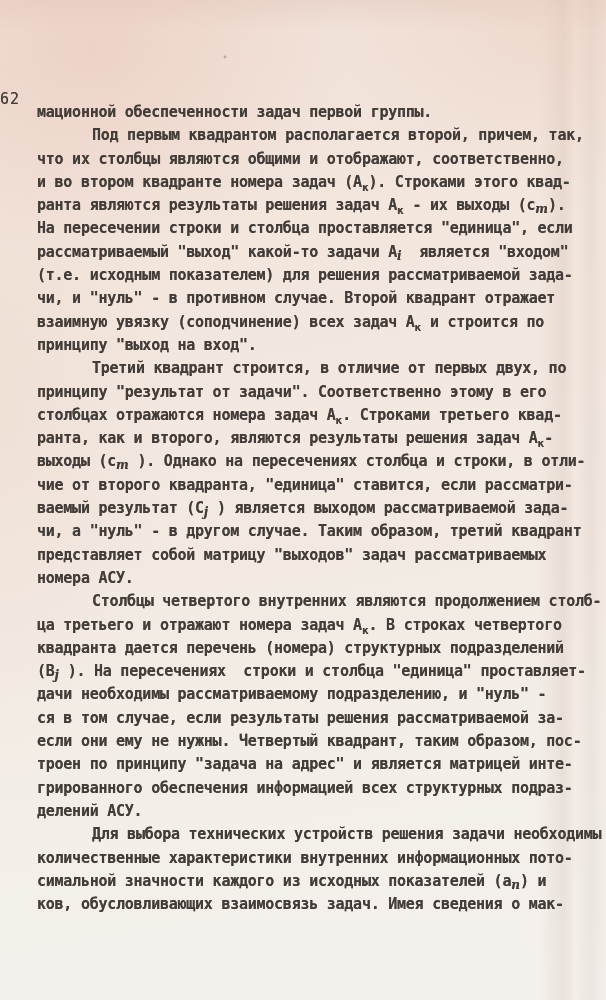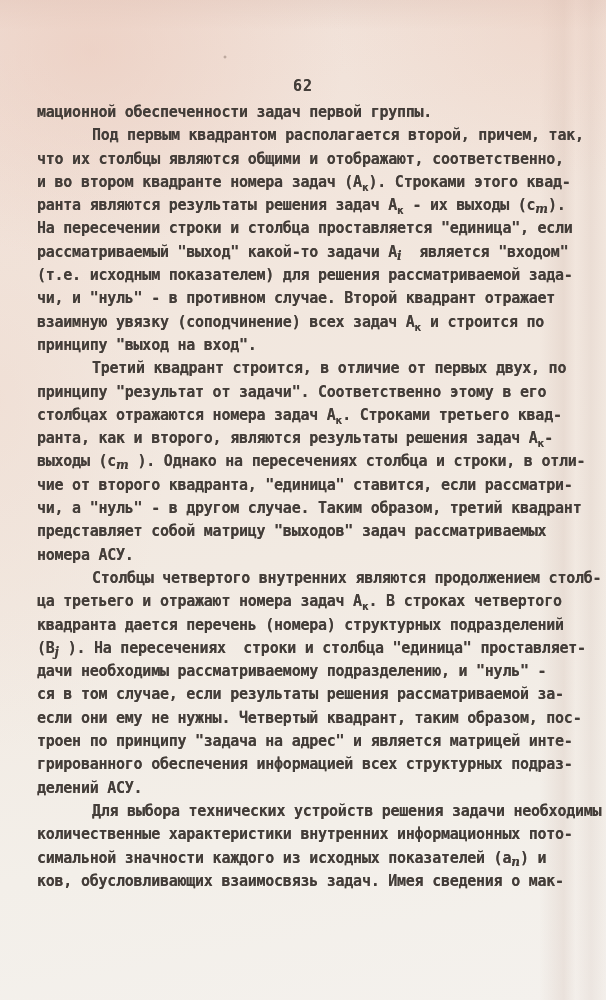--- a/index.html
+++ b/index.html
@@ -14,23 +14,22 @@
     background-image:
       radial-gradient(2px 2px at 225px 57px, rgba(120,100,90,0.65), transparent 100%),
       radial-gradient(ellipse 60% 30% at 15% 5%, rgba(233,198,184,0.55), transparent 70%),
       radial-gradient(ellipse 50% 25% at 90% 2%, rgba(236,206,192,0.45), transparent 70%),
       radial-gradient(ellipse 40% 50% at 0% 40%, rgba(236,210,198,0.35), transparent 70%),
       linear-gradient(to right, transparent 89%, rgba(198,170,158,0.22) 93%, rgba(236,218,210,0.10) 95%, rgba(196,170,160,0.16) 97.5%, rgba(238,224,216,0.10) 100%),
       linear-gradient(to bottom, rgba(216,186,174,0.30) 0%, transparent 3%),
       linear-gradient(170deg, #f1e0d7 0%, #f2e6dd 25%, #f2eae2 55%, #f3efe9 80%, #f4f1ed 100%);
   }
   .page-number {
-    position: absolute; left: 0; right: 0; top: 77px;
-    text-align: center;
-    font-size: 15px; font-weight: bold; letter-spacing: 1px;
+    position: absolute; left: 0; right: 0; top: 90px;
+    font-size: 15px; font-weight: normal; letter-spacing: 1px;
     color: #443e3a;
     text-shadow: 0 0 0.5px rgba(70,60,55,0.75);
   }
   .page-text {
     position: absolute; left: 37px; top: 101px; width: 552px;
     font-size: 15px; line-height: 23.3px; letter-spacing: -0.25px;
     font-weight: bold;
     color: #433d39;
     text-shadow: 0 0 0.5px rgba(72,62,56,0.7);
   }
@@ -62,20 +61,21 @@
       <div class="line">(т.е. исходным показателем) для решения рассматриваемой зада-</div>
       <div class="line">чи, и "нуль" - в противном случае. Второй квадрант отражает</div>
       <div class="line">взаимную увязку (соподчинение) всех задач А<span class="sub typed">к</span> и строится по</div>
       <div class="line">принципу "выход на вход".</div>
       <div class="line indent">Третий квадрант строится, в отличие от первых двух, по</div>
       <div class="line">принципу "результат от задачи". Соответственно этому в его</div>
       <div class="line">столбцах отражаются номера задач А<span class="sub typed">к</span>. Строками третьего квад-</div>
       <div class="line">ранта, как и второго, являются результаты решения задач А<span class="sub typed">к</span>-</div>
       <div class="line">выходы (с<span class="sub hand">m</span> ). Однако на пересечениях столбца и строки, в отли-</div>
       <div class="line">чие от второго квадранта, "единица" ставится, если рассматри-</div>
+      <div class="line">ваемый результат (С<span class="sub hand">j</span> ) является выходом рассматриваемой зада-</div>
       <div class="line">чи, а "нуль" - в другом случае. Таким образом, третий квадрант</div>
       <div class="line">представляет собой матрицу "выходов" задач рассматриваемых</div>
       <div class="line">номера АСУ.</div>
       <div class="line indent">Столбцы четвертого внутренних являются продолжением столб-</div>
       <div class="line">ца третьего и отражают номера задач А<span class="sub typed">к</span>. В строках четвертого</div>
       <div class="line">квадранта дается перечень (номера) структурных подразделений</div>
       <div class="line">(В<span class="sub hand">j</span> ). На пересечениях  строки и столбца "единица" проставляет-</div>
       <div class="line">дачи необходимы рассматриваемому подразделению, и "нуль" -</div>
       <div class="line">ся в том случае, если результаты решения рассматриваемой за-</div>
       <div class="line">если они ему не нужны. Четвертый квадрант, таким образом, пос-</div>

